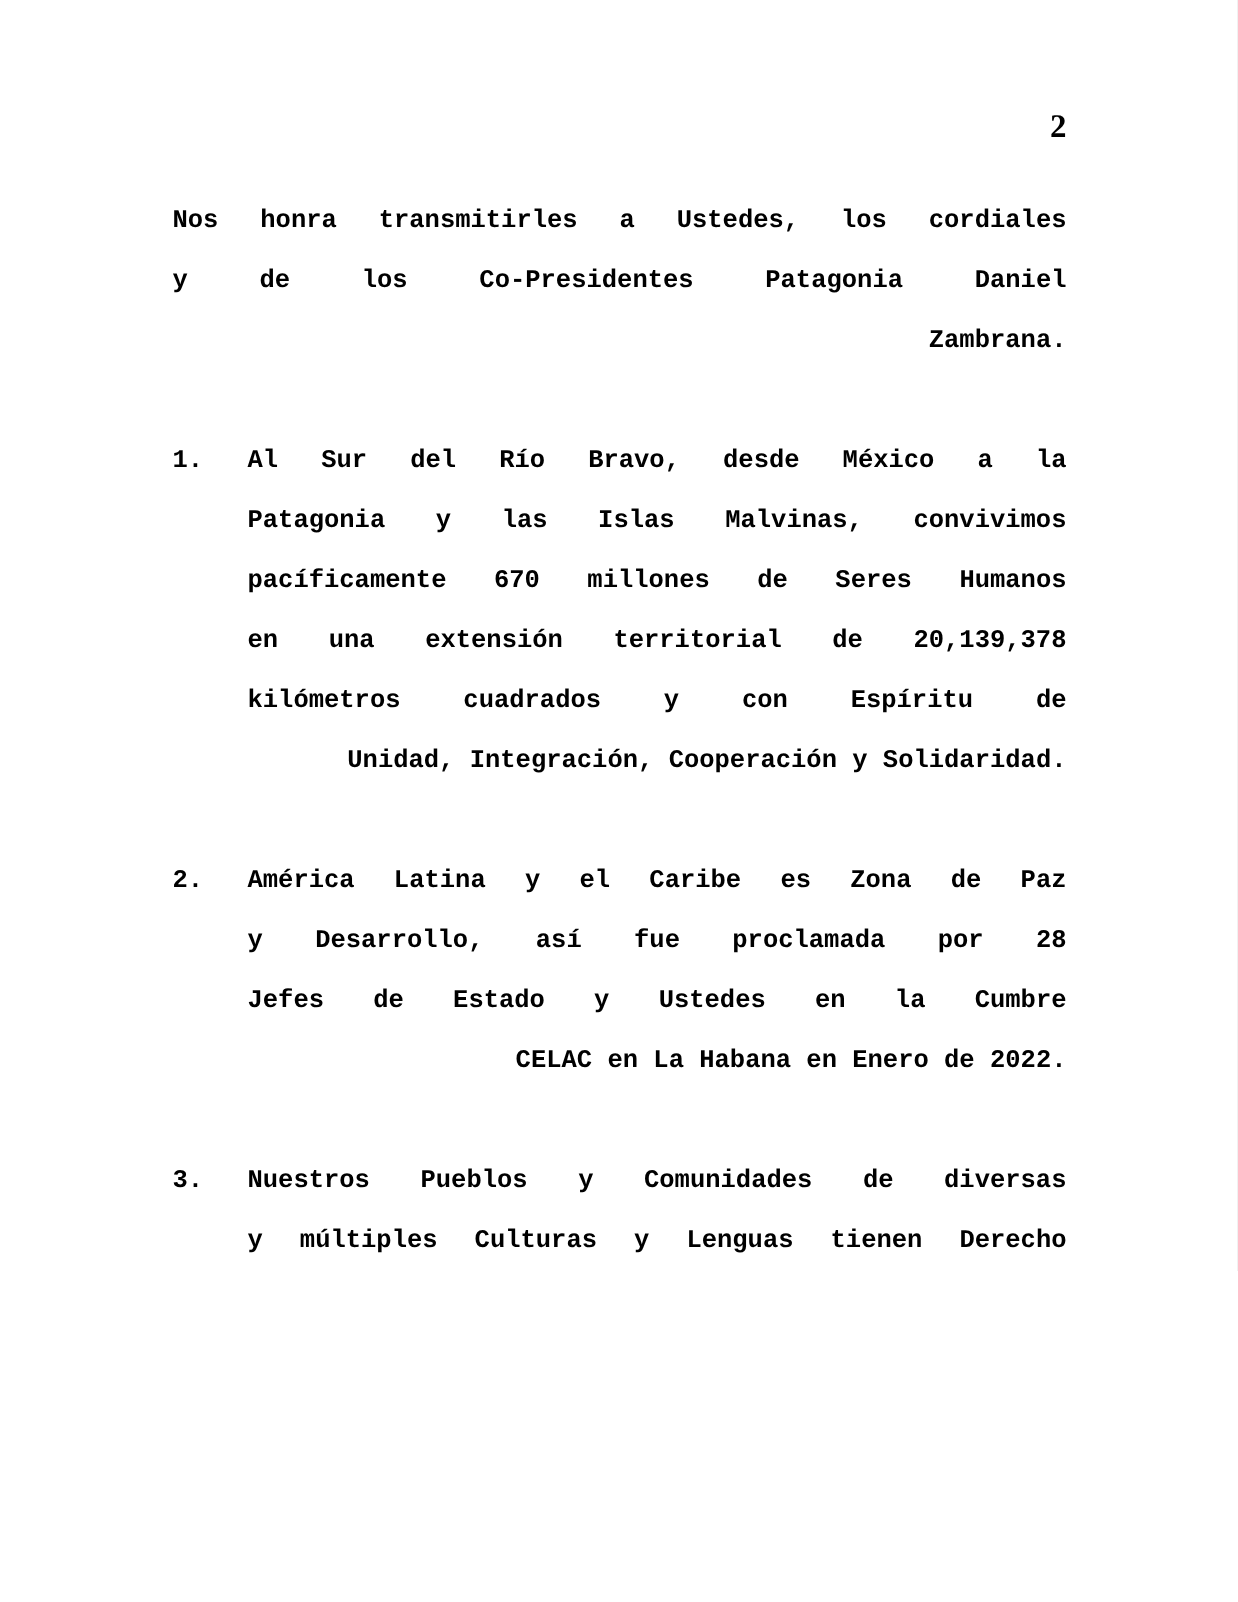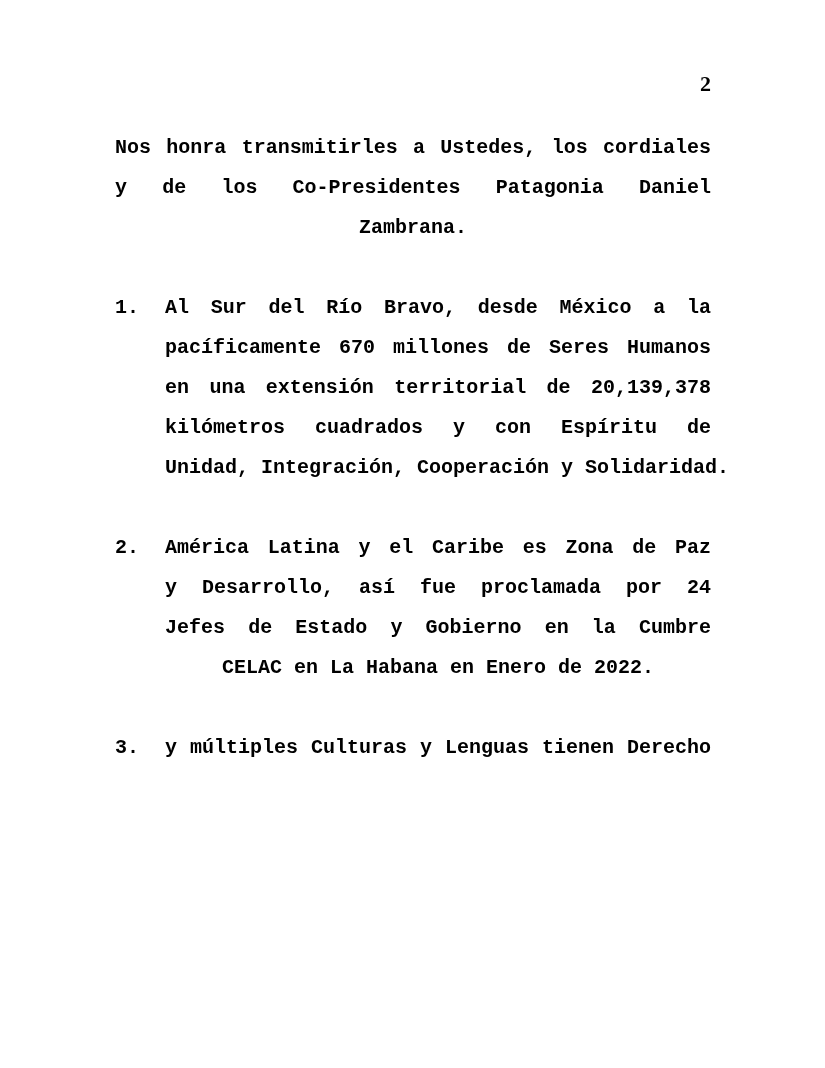--- a/index.html
+++ b/index.html
@@ -22,55 +22,57 @@
     font-family: "Liberation Serif", "DejaVu Serif", serif;
     font-size: 22px;
     line-height: 40px;
     font-weight: 700;
   }
   .doc {
     position: absolute;
     left: 115px;
     top: 128px;
     width: 596px;
-    font-size: 20px;
+    font-size: 17px;
     line-height: 40px;
   }
   .para { margin: 0 0 40px 0; }
   .para:last-child { margin-bottom: 0; }
   .item { position: relative; padding-left: 50px; }
   .marker { position: absolute; left: 0; top: 0; line-height: 40px; }
   .line { height: 40px; }
   .line.j { text-align: justify; text-align-last: justify; }
-  .line.n { text-align: center; white-space: nowrap; }
+  .line.n { text-align: right; white-space: nowrap; }
 </style>
 </head>
 <body>
 
 <div class="page">
   <div class="pagenum">2</div>
   <div class="doc" id="doc-body">
       <div class="para">
         <div class="line j">Nos honra transmitirles a Ustedes, los cordiales</div>
         <div class="line j">y de los Co-Presidentes Patagonia Daniel</div>
         <div class="line n">Zambrana.</div>
       </div>
       <div class="para item">
         <span class="marker">1.</span>
         <div class="line j">Al Sur del Río Bravo, desde México a la</div>
+        <div class="line j">Patagonia y las Islas Malvinas, convivimos</div>
         <div class="line j">pacíficamente 670 millones de Seres Humanos</div>
         <div class="line j">en una extensión territorial de 20,139,378</div>
         <div class="line j">kilómetros cuadrados y con Espíritu de</div>
         <div class="line n">Unidad, Integración, Cooperación y Solidaridad.</div>
       </div>
       <div class="para item">
         <span class="marker">2.</span>
         <div class="line j">América Latina y el Caribe es Zona de Paz</div>
-        <div class="line j">y Desarrollo, así fue proclamada por 24</div>
-        <div class="line j">Jefes de Estado y Gobierno en la Cumbre</div>
+        <div class="line j">y Desarrollo, así fue proclamada por 28</div>
+        <div class="line j">Jefes de Estado y Ustedes en la Cumbre</div>
         <div class="line n">CELAC en La Habana en Enero de 2022.</div>
       </div>
       <div class="para item">
         <span class="marker">3.</span>
+        <div class="line j">Nuestros Pueblos y Comunidades de diversas</div>
         <div class="line j">y múltiples Culturas y Lenguas tienen Derecho</div>
       </div>
     </div>
 </div>
 
 </body></html>

